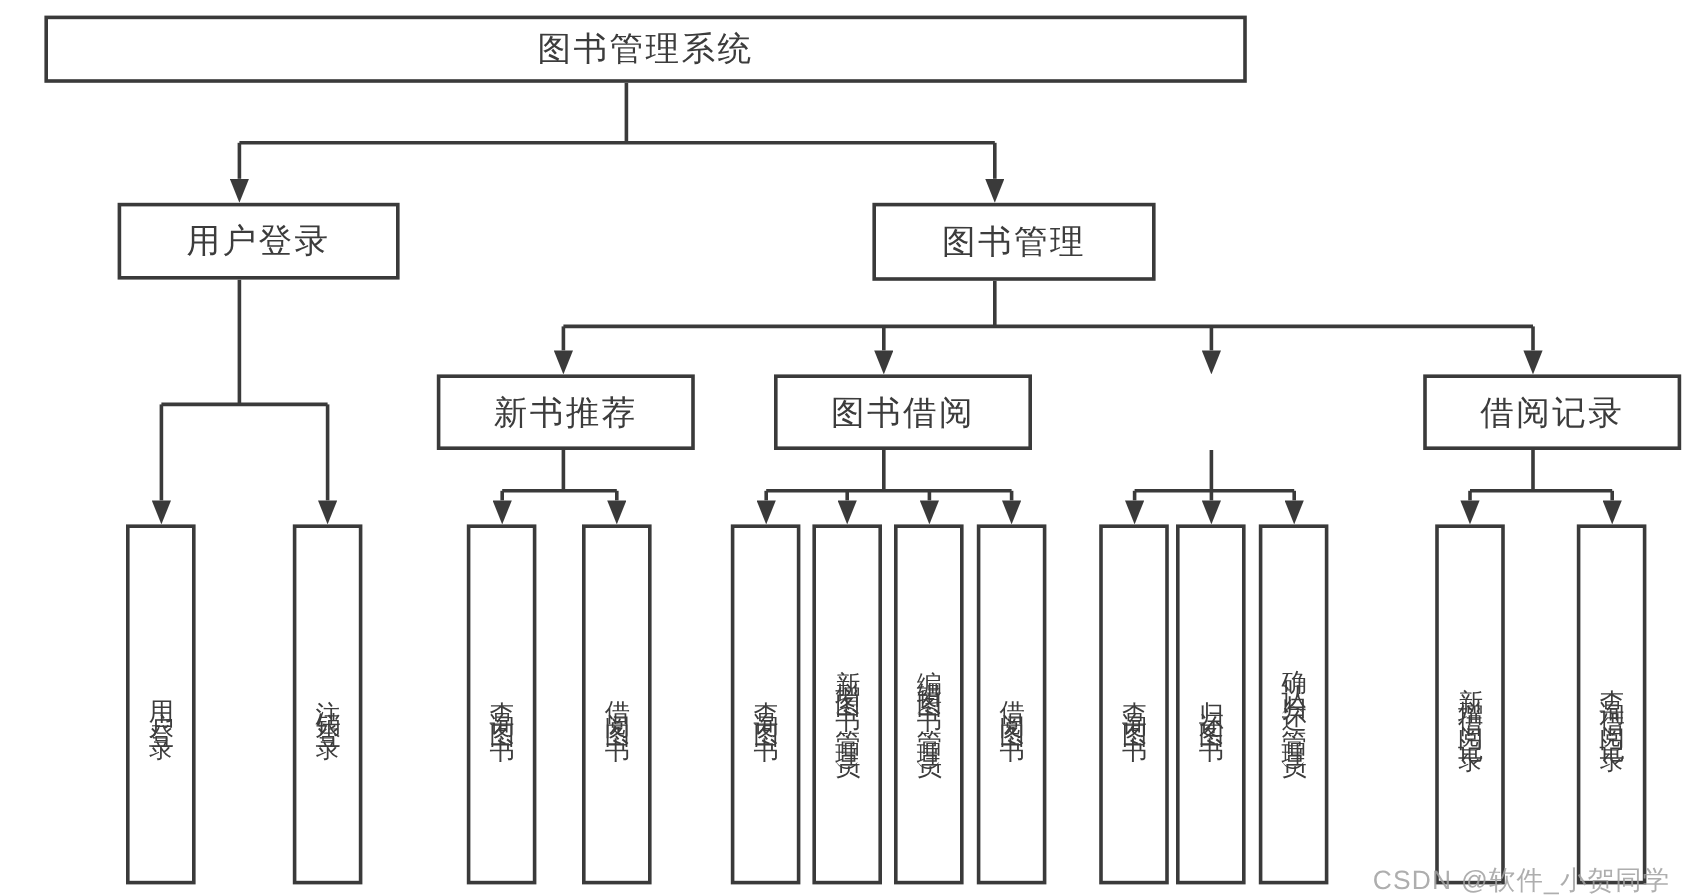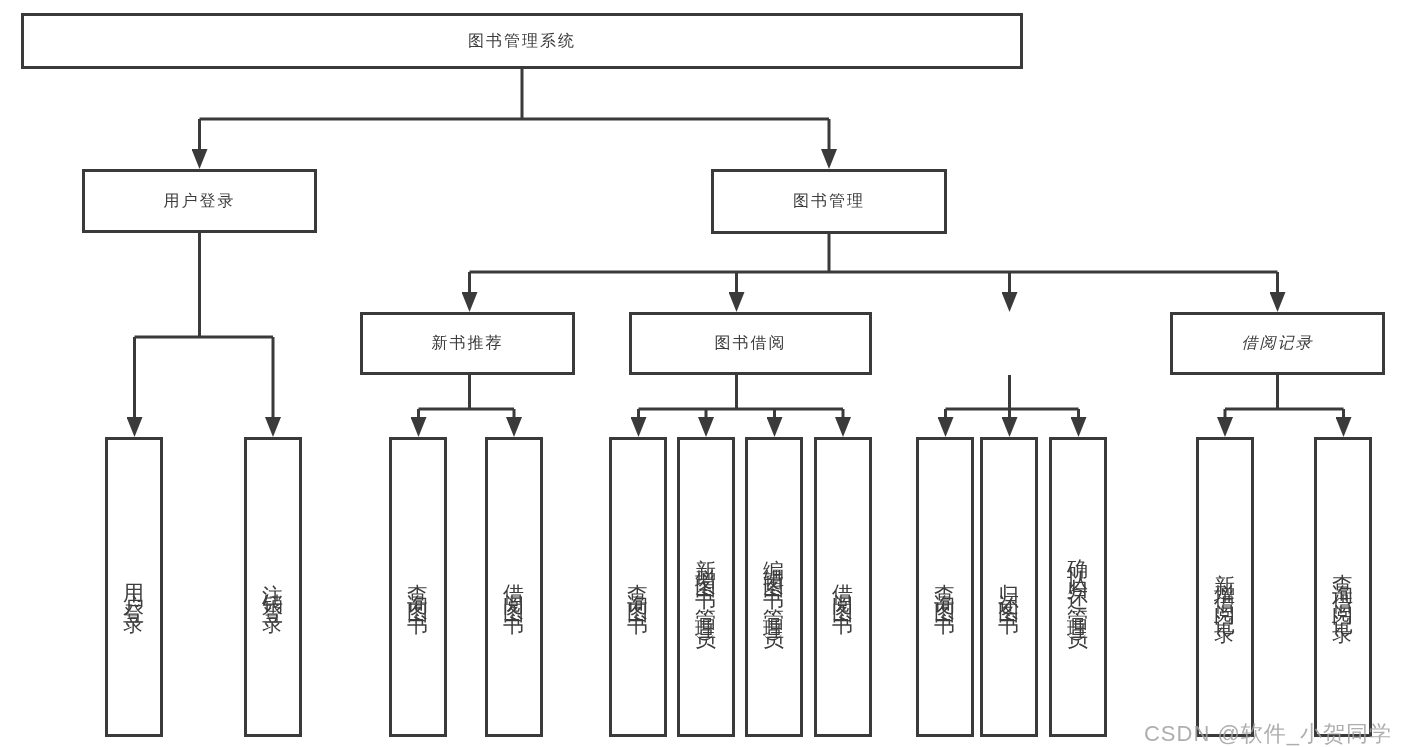--- a/index.html
+++ b/index.html
@@ -19,21 +19,21 @@
     overflow:hidden;
   }
   #wires{position:absolute;left:0;top:0;width:1405px;height:747px;}
   .box{
     position:absolute;
     background:#fff;
     border:3px solid var(--box-border);
     display:flex;align-items:center;justify-content:center;
     color:var(--text);
   }
-  .hbox{font-size:16px;letter-spacing:2px;white-space:nowrap;}
+  .hbox{font-size:28px;letter-spacing:2px;white-space:nowrap;margin-left:16px;}
   .vbox{width:58px;top:437px;height:300px;}
   .vbox span{
     writing-mode:vertical-rl;
     text-orientation:mixed;
     font-size:21px;
     letter-spacing:10px;
     line-height:1;
     color:var(--text);
     white-space:nowrap;
   }
@@ -89,23 +89,23 @@
       <line x1="1225" y1="409" x2="1225" y2="417" marker-end="url(#ah)"></line>
       <line x1="1343.5" y1="409" x2="1343.5" y2="417" marker-end="url(#ah)"></line>
     </g>
   </svg>
 
   <div class="box hbox" style="left:21px;top:13px;width:1002px;height:56px;">图书管理系统</div>
 
   <div class="box hbox" style="left:82px;top:169px;width:235px;height:64px;">用户登录</div>
   <div class="box hbox" style="left:711px;top:169px;width:236px;height:65px;">图书管理</div>
 
-  <div class="box hbox" style="left:360px;top:312px;width:215px;height:63px;">新书推荐</div>
-  <div class="box hbox" style="left:629px;top:312px;width:243px;height:63px;">图书借阅</div>
-  <div class="box hbox" style="left:1170px;top:312px;width:215px;height:63px;font-style:italic;">借阅记录</div>
+  <div class="box hbox" style="left:348px;top:312px;width:215px;height:63px;">新书推荐</div>
+  <div class="box hbox" style="left:629px;top:312px;width:215px;height:63px;">图书借阅</div>
+  <div class="box hbox" style="left:1170px;top:312px;width:215px;height:63px;">借阅记录</div>
 
   <div class="box vbox" style="left:105px;">
     <span>用户登录</span>
     </div>
   <div class="box vbox" style="left:244px;">
     <span>注销登录</span>
     </div>
 
   <div class="box vbox" style="left:389px;">
     <span>查询图书</span>

